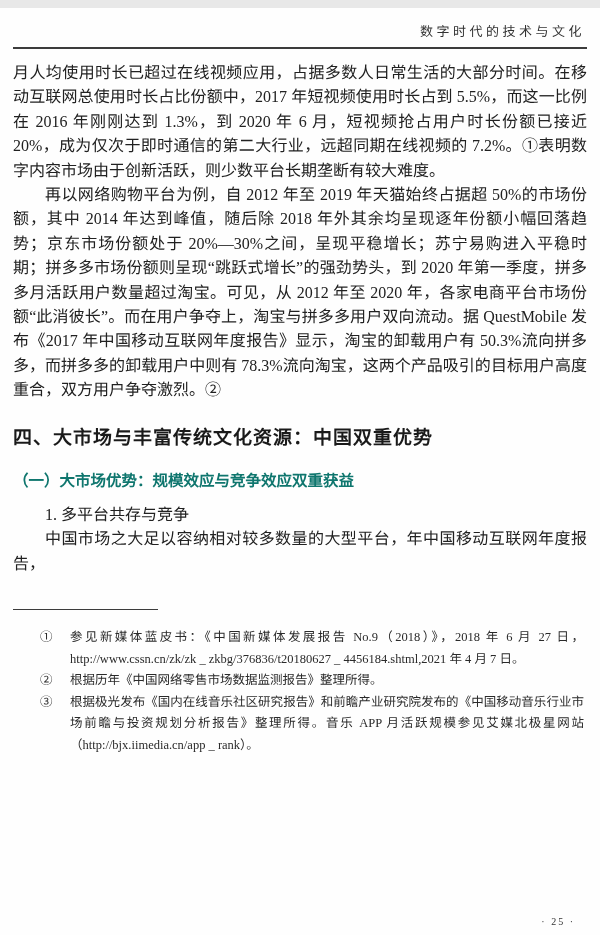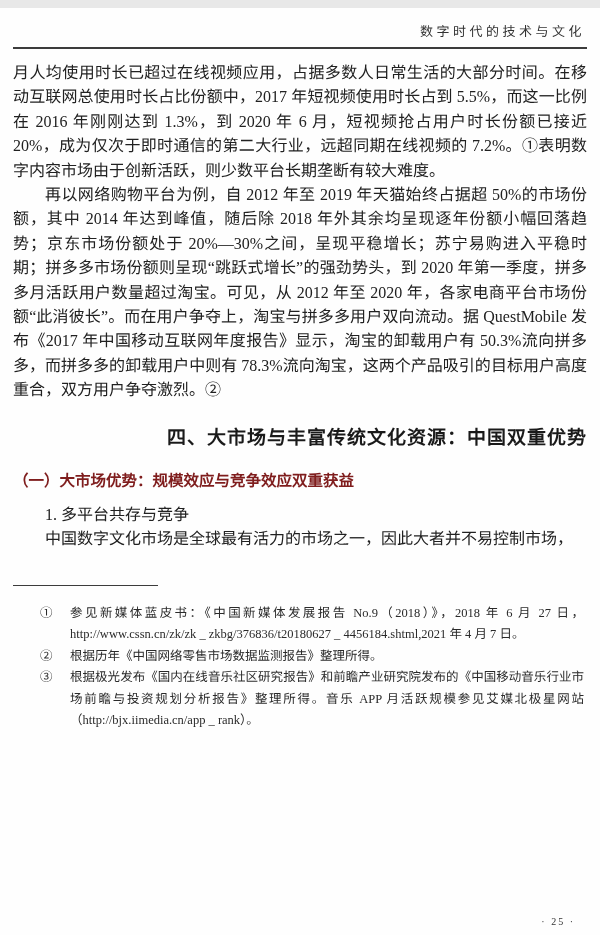--- a/index.html
+++ b/index.html
@@ -26,33 +26,33 @@
   .content { margin-top: 12px; }
   .para {
     font-size: 16px;
     line-height: 24.4px;
     text-align: justify;
     margin: 0;
     color: #212121;
   }
   .para.indent { text-indent: 2em; }
   .section-heading {
-    text-align: right;
+    text-align: left;
     font-size: 19px;
     font-weight: 600;
     letter-spacing: 1px;
     color: #1a1a1a;
     margin: 21px 0 19px 0;
     line-height: 27px;
   }
   .subsection-heading {
     font-family: "Liberation Sans", "DejaVu Sans", sans-serif;
     font-size: 15.5px;
     font-weight: 700;
-    color: #7f1d1d;
+    color: #0f766e;
     margin: 13px 0 11px 0;
     line-height: 22px;
   }
   .footnote-sep {
     width: 145px;
     border: none;
     border-top: 1.5px solid #3c3c3c;
     margin: 33px 0 0 0;
   }
   .footnotes {
@@ -93,21 +93,21 @@
   <div class="content">
     <p class="para">月人均使用时长已超过在线视频应用，占据多数人日常生活的大部分时间。在移动互联网总使用时长占比份额中，2017 年短视频使用时长占到 5.5%，而这一比例在 2016 年刚刚达到 1.3%，到 2020 年 6 月，短视频抢占用户时长份额已接近 20%，成为仅次于即时通信的第二大行业，远超同期在线视频的 7.2%。①表明数字内容市场由于创新活跃，则少数平台长期垄断有较大难度。</p>
     <p class="para indent">再以网络购物平台为例，自 2012 年至 2019 年天猫始终占据超 50%的市场份额，其中 2014 年达到峰值，随后除 2018 年外其余均呈现逐年份额小幅回落趋势；京东市场份额处于 20%—30%之间，呈现平稳增长；苏宁易购进入平稳时期；拼多多市场份额则呈现“跳跃式增长”的强劲势头，到 2020 年第一季度，拼多多月活跃用户数量超过淘宝。可见，从 2012 年至 2020 年，各家电商平台市场份额“此消彼长”。而在用户争夺上，淘宝与拼多多用户双向流动。据 QuestMobile 发布《2017 年中国移动互联网年度报告》显示，淘宝的卸载用户有 50.3%流向拼多多，而拼多多的卸载用户中则有 78.3%流向淘宝，这两个产品吸引的目标用户高度重合，双方用户争夺激烈。②</p>
 
     <h2 class="section-heading">四、大市场与丰富传统文化资源：中国双重优势</h2>
 
 
     <h3 class="subsection-heading">（一）大市场优势：规模效应与竞争效应双重获益</h3>
 
     <p class="para indent">1. 多平台共存与竞争</p>
-    <p class="para indent">中国数字文化市场是全球最有活力的市场之一，因此大者并不易控制市场，</p>
+    <p class="para indent">中国市场之大足以容纳相对较多数量的大型平台，年中国移动互联网年度报告，</p>
   </div>
 
   <hr class="footnote-sep">
 
   <div class="footnotes">
     <div class="footnote">
       <span class="marker">①</span>
       <span>参见新媒体蓝皮书：《中国新媒体发展报告 No.9（2018）》，2018 年 6 月 27 日，http://www.cssn.cn/zk/zk _ zkbg/376836/t20180627 _ 4456184.shtml,2021 年 4 月 7 日。</span>
     </div>
     <div class="footnote">

